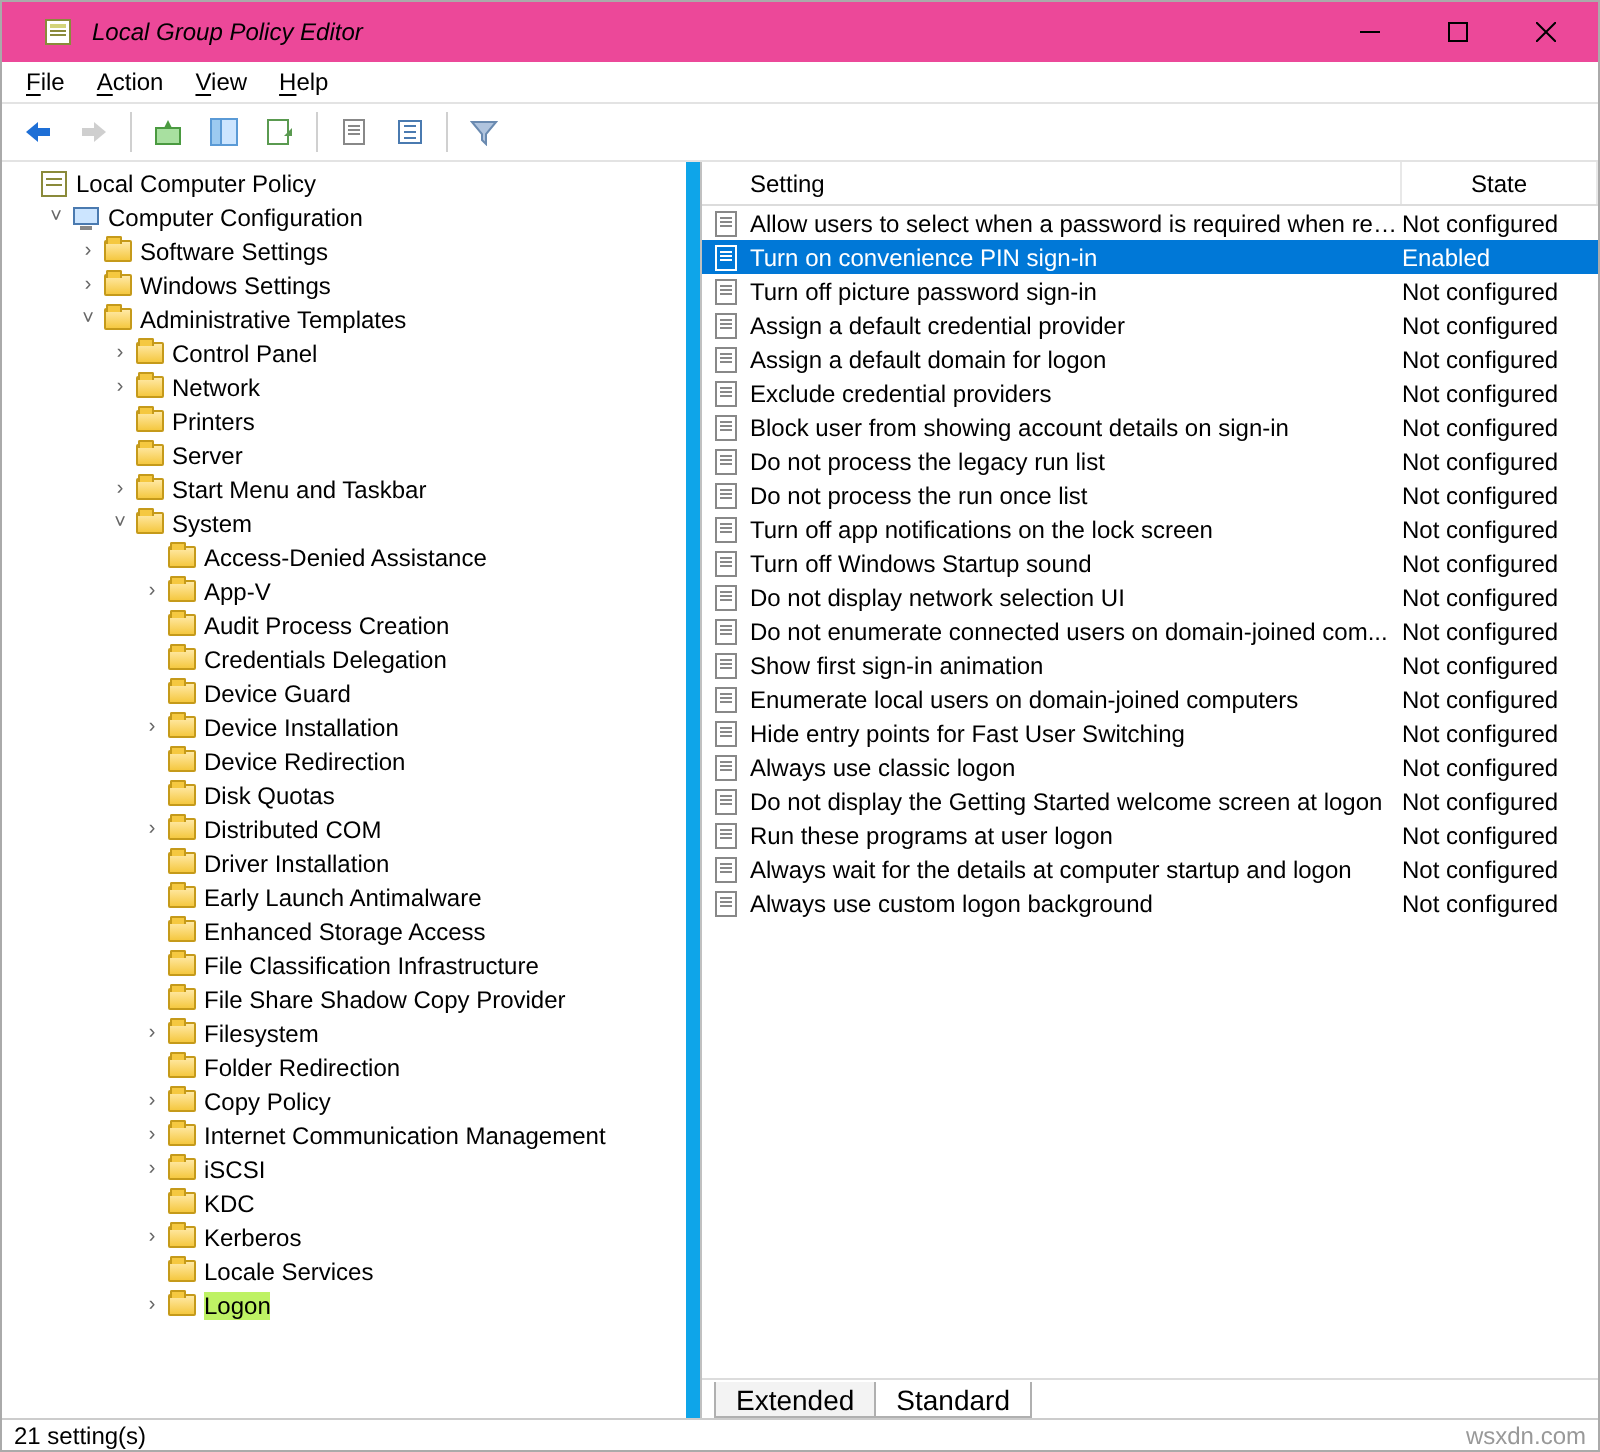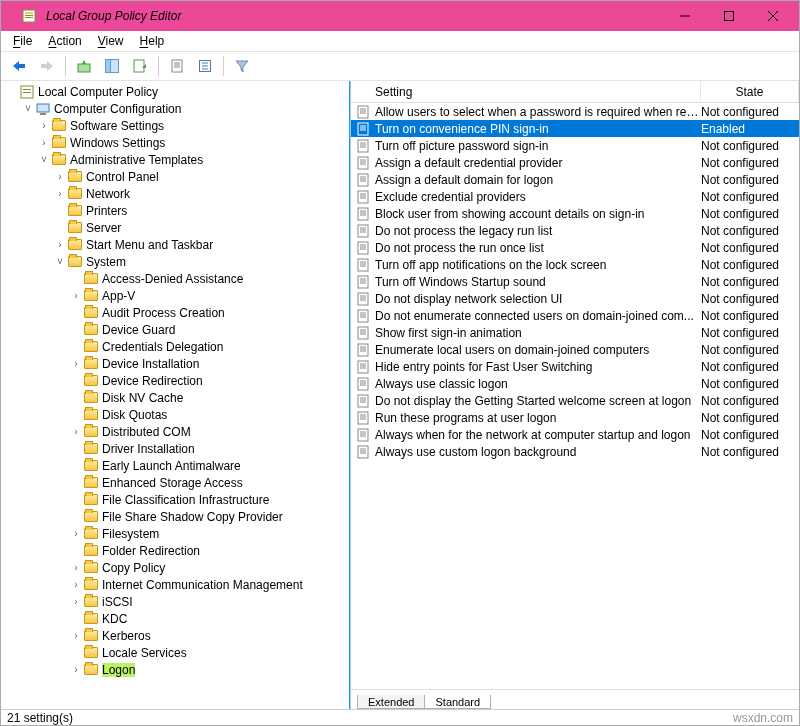--- a/index.html
+++ b/index.html
@@ -11,21 +11,21 @@
 
 .menubar { height: 20px; display: flex; align-items: center; padding: 0 6px; gap: 4px; }
 .menubar .menu { padding: 2px 6px; }
 .menubar .uline { text-decoration: underline; text-underline-offset: 2px; }
 
 .toolbar { height: 30px; border-top: 1px solid #e3e3e3; border-bottom: 1px solid #e3e3e3; display: flex; align-items: center; padding: 0 6px; gap: 4px; }
 .tbtn { width: 24px; height: 24px; display: flex; align-items: center; justify-content: center; border: 1px solid transparent; border-radius: 2px; }
 .tsep { width: 1px; height: 20px; background: #d0d0d0; margin: 0 2px; }
 
 .content { flex: 1; display: flex; min-height: 0; }
-.tree { width: 349px; border-right: 1px solid #0ea5e9; overflow-y: auto; padding: 2px 0; position: relative; }
+.tree { width: 349px; border-right: 7px solid #0ea5e9; overflow-y: auto; padding: 2px 0; position: relative; }
 .tree::-webkit-scrollbar { width: 16px; }
 .tree::-webkit-scrollbar-track { background: #f0f0f0; }
 .tree::-webkit-scrollbar-thumb { background: #c2c2c2; border: 1px solid #d9d9d9; }
 .row { display: flex; align-items: center; height: 17px; white-space: nowrap; }
 .toggle { width: 14px; display: inline-flex; justify-content: center; color: #666; font-size: 10px; }
 .ico { width: 16px; height: 16px; display: inline-flex; align-items: center; justify-content: center; margin-right: 3px; }
 .folder { width: 14px; height: 11px; background: linear-gradient(#ffe9a6,#f5c840); border: 1px solid #c59a1a; border-radius: 1px; position: relative; }
 .folder::before { content:""; position:absolute; top:-3px; left:0; width:6px; height:3px; background:#f5c840; border:1px solid #c59a1a; border-bottom:none; border-radius:1px 1px 0 0;}
 .lbl.sel { background: #bef264; }
 .d0 { padding-left: 4px; } .d1 { padding-left: 20px; } .d2 { padding-left: 36px; } .d3 { padding-left: 52px; } .d4 { padding-left: 68px; }
@@ -40,21 +40,21 @@
 .list::-webkit-scrollbar { width: 16px; }
 .list::-webkit-scrollbar-track { background: #f0f0f0; }
 .list::-webkit-scrollbar-thumb { background: #c2c2c2; }
 .lrow { display: flex; height: 17px; align-items: center; padding-left: 4px; white-space: nowrap; }
 .lrow.sel { background: #0078d7; color: #fff; }
 .lrow .sico { width: 16px; height: 16px; display:inline-flex; align-items:center; justify-content:center; margin-right:4px; }
 .lrow .txt { flex:1; overflow:hidden; text-overflow:ellipsis; }
 .lrow .state { width: 98px; padding-right:8px; }
 
 .tabs { height: 20px; display:flex; align-items:flex-end; padding-left:6px; border-top:1px solid #dcdcdc; background:#fff; }
-.tab { padding: 1px 10px 0; border:1px solid #b0b0b0; border-top:none; background:#fff; font-size:11px; margin-right:-1px; position:relative; }
+.tab { padding: 1px 10px 0; border:1px solid #b0b0b0; border-top:none; background:#fff; font-size:14px; margin-right:-1px; position:relative; }
 .tab.inactive { background:#f3f3f3; }
 .tab::before, .tab::after { content:""; position:absolute; bottom:0; width:6px; height:6px; }
 
 .status { height: 16px; border-top: 1px solid #ccc; display:flex; align-items:center; padding:0 6px; font-size:11px; }
 .status .url { margin-left:auto; color:#999; }
 
 svg { display:block; }
 </style>
 </head>
 <body>
@@ -260,49 +260,42 @@
           <span class="ico">
             <span class="folder"></span>
           </span>
           <span class="lbl">Audit Process Creation</span>
         </div>
         <div class="row d4">
           <span class="toggle"></span>
           <span class="ico">
             <span class="folder"></span>
           </span>
+          <span class="lbl">Credentials Delegation</span>
+        </div>
+        <div class="row d4">
+          <span class="toggle"></span>
+          <span class="ico">
+            <span class="folder"></span>
+          </span>
           <span class="lbl">Device Guard</span>
         </div>
         <div class="row d4">
-          <span class="toggle"></span>
-          <span class="ico">
-            <span class="folder"></span>
-          </span>
-          <span class="lbl">Credentials Delegation</span>
-        </div>
-        <div class="row d4">
           <span class="toggle">›</span>
           <span class="ico">
             <span class="folder"></span>
           </span>
           <span class="lbl">Device Installation</span>
         </div>
         <div class="row d4">
           <span class="toggle"></span>
           <span class="ico">
             <span class="folder"></span>
           </span>
           <span class="lbl">Device Redirection</span>
-        </div>
-        <div class="row d4">
-          <span class="toggle"></span>
-          <span class="ico">
-            <span class="folder"></span>
-          </span>
-          <span class="lbl">Disk NV Cache</span>
         </div>
         <div class="row d4">
           <span class="toggle"></span>
           <span class="ico">
             <span class="folder"></span>
           </span>
           <span class="lbl">Disk Quotas</span>
         </div>
         <div class="row d4">
           <span class="toggle">›</span>
@@ -648,21 +641,21 @@
         </div>
         <div class="lrow">
           <span class="sico">
             <svg width="12" height="14">
               <rect x="1" y="1" width="10" height="12" fill="none" stroke="#888"></rect>
               <line x1="3" y1="4" x2="9" y2="4" stroke="#888"></line>
               <line x1="3" y1="6" x2="9" y2="6" stroke="#888"></line>
               <line x1="3" y1="8" x2="9" y2="8" stroke="#888"></line>
             </svg>
           </span>
-          <span class="txt">Always when for the network at computer startup and logon</span>
+          <span class="txt">Always wait for the details at computer startup and logon</span>
           <span class="state">Not configured</span>
         </div>
         <div class="lrow">
           <span class="sico">
             <svg width="12" height="14">
               <rect x="1" y="1" width="10" height="12" fill="none" stroke="#888"></rect>
               <line x1="3" y1="4" x2="9" y2="4" stroke="#888"></line>
               <line x1="3" y1="6" x2="9" y2="6" stroke="#888"></line>
               <line x1="3" y1="8" x2="9" y2="8" stroke="#888"></line>
             </svg>

